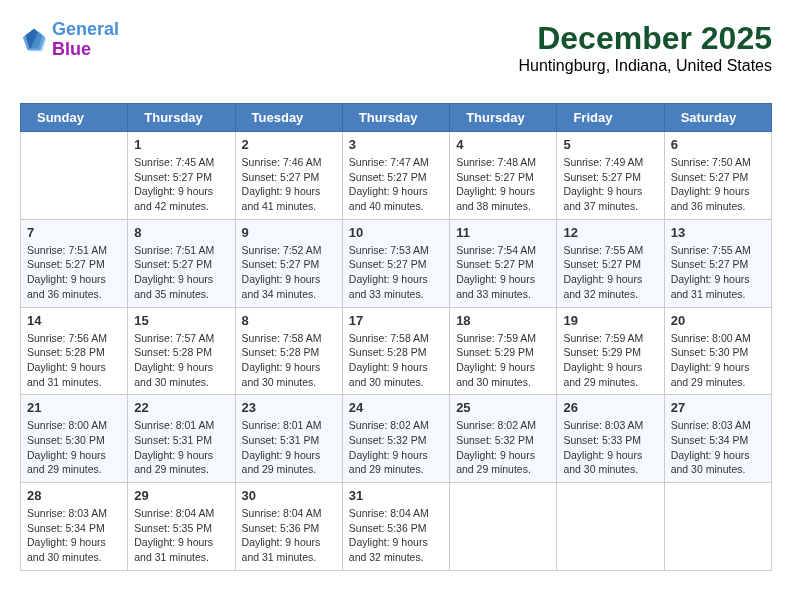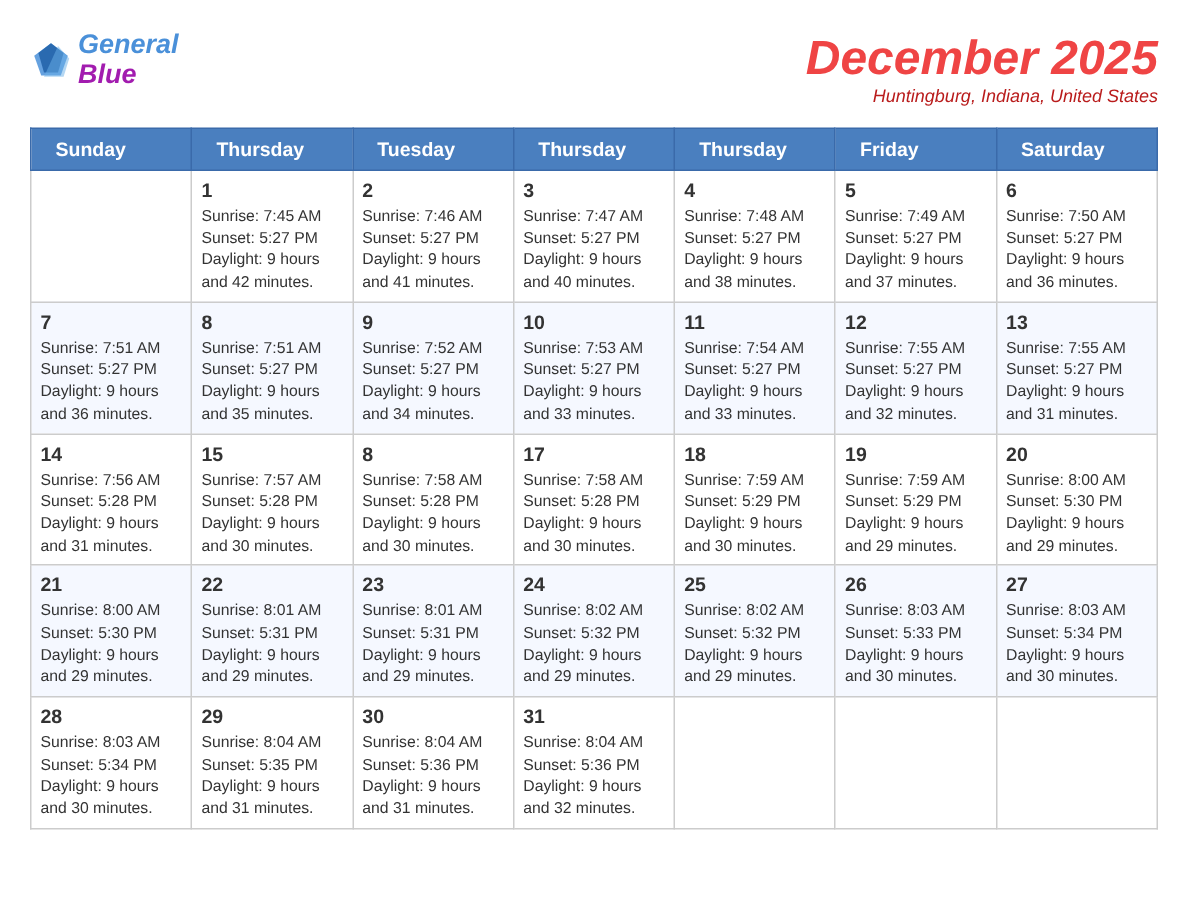--- a/index.html
+++ b/index.html
@@ -9,22 +9,21 @@
       width: 792px;
       min-height: 612px;
     }
     .container {
       padding: 20px 20px 10px 20px;
     }
     .header {
       display: flex;
       justify-content: space-between;
       align-items: flex-start;
-      margin-bottom: 14px;
-      font-style: italic;
+      margin-bottom: 28px;
     }
     .logo {
       display: flex;
       align-items: center;
       gap: 4px;
     }
     .logo-text {
       font-size: 18px;
       font-weight: bold;
       color: #333;
@@ -36,25 +35,25 @@
     .logo-icon {
       width: 28px;
       height: 28px;
     }
     .title-section {
       text-align: right;
     }
     .month-title {
       font-size: 32px;
       font-weight: bold;
-      color: #ef4444;
+      color: #14532d;
     }
     .location {
-      font-size: 12px;
-      color: #b91c1c;
+      font-size: 16px;
+      color: #000000;
     }
     .calendar {
       width: 100%;
       border-collapse: collapse;
       border: 1px solid #ccc;
     }
     .calendar th {
       background: #4a7fbf;
       color: #fff;
       text-align: left;

